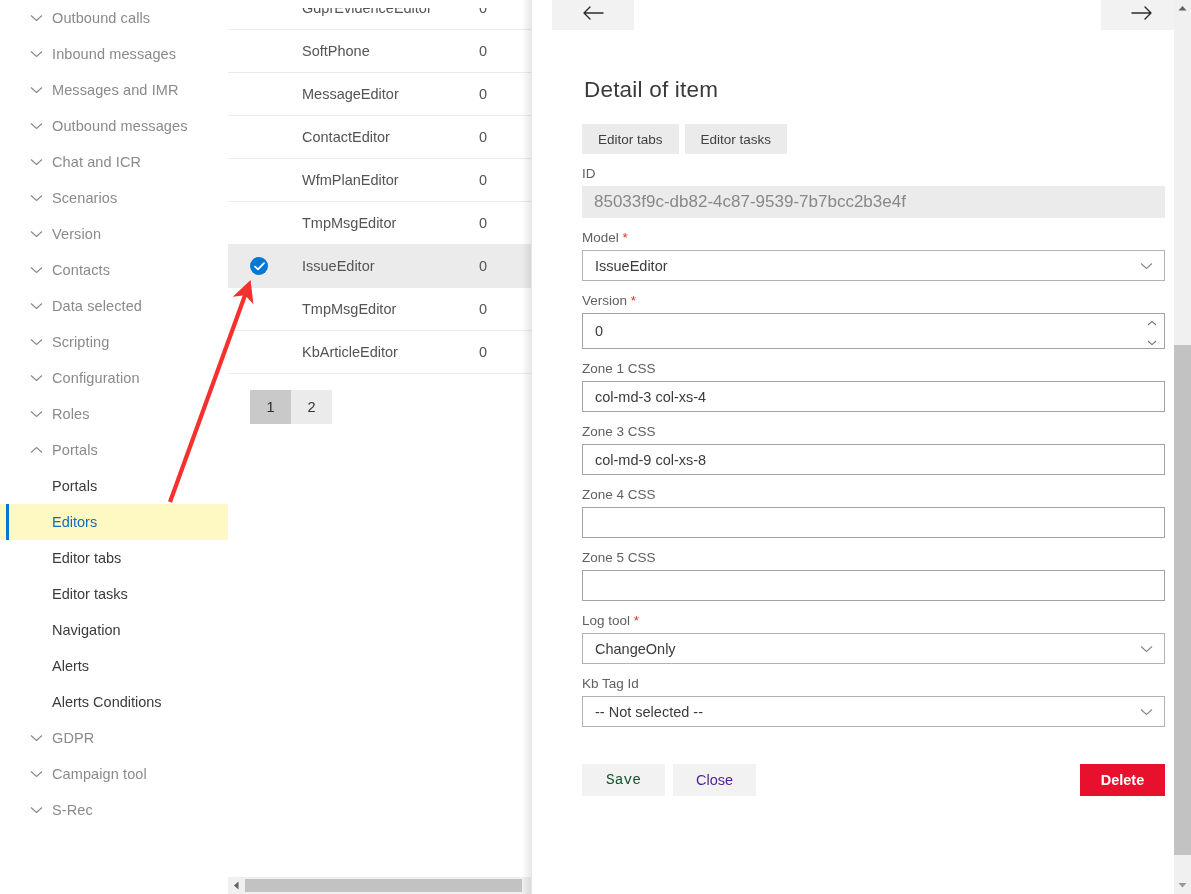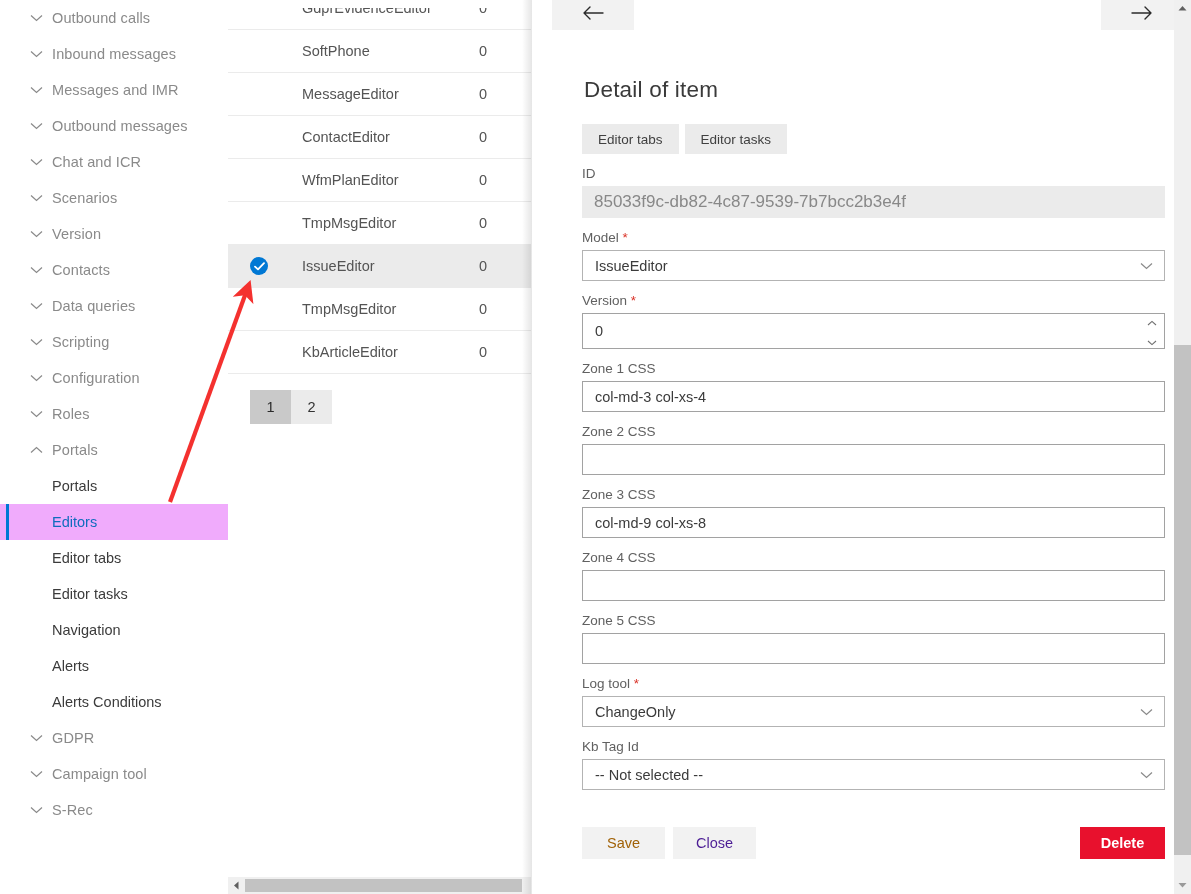--- a/index.html
+++ b/index.html
@@ -27,21 +27,21 @@
   }
   .chev svg { display: block; }
   .nav-group-label {
     font-size: 14.5px; color: #8a8a8a; letter-spacing: .1px; white-space: nowrap;
   }
   .nav-child {
     position: relative; height: 36px; display: flex; align-items: center;
     padding-left: 52px; cursor: pointer;
   }
   .nav-child-label { font-size: 14.5px; color: #3b3b3b; white-space: nowrap; }
-  .nav-child.active { background: #f0abfc; }
+  .nav-child.active { background: #fef9c3; }
   .nav-child.active .nav-child-label { color: #0f6cbd; }
   .nav-child.active::before {
     content: ""; position: absolute; left: 6px; top: 0; bottom: 0;
     width: 3px; background: #0078d4;
   }
 
   
   .listcol {
     position: absolute; left: 228px; top: 8px; width: 303px; height: 894px;
     background: #ffffff; overflow: hidden;
@@ -141,21 +141,21 @@
   .spin {
     position: absolute; right: 7px; top: 50%; transform: translateY(-50%);
     display: flex; flex-direction: column; gap: 4px; align-items: center;
   }
   .actions { display: flex; align-items: center; margin-top: 37px; }
   .btn {
     height: 32px; display: flex; align-items: center; justify-content: center;
     font-size: 14.5px; cursor: pointer; border: none;
     font-family: "Liberation Sans", sans-serif;
   }
-  .btn-save { width: 83px; background: #f2f2f2; color: #a16207; }
+  .btn-save { width: 83px; background: #f2f2f2; color: #14532d; font-family: Liberation Mono, monospace; }
   .btn-close { width: 83px; background: #f2f2f2; color: #4c1d95; margin-left: 8px; }
   .btn-delete {
     width: 85px; background: #e8112d; color: #ffffff; font-weight: 700;
     margin-left: auto;
   }
 
   
   .vscroll {
     position: absolute; right: 0; top: 0; width: 17px; height: 894px;
     background: #f0f0f0;
@@ -252,21 +252,21 @@
       </span>
       <span class="nav-group-label">Contacts</span>
     </div>
 
     <div class="nav-group">
       <span class="chev">
         <svg width="13" height="8" viewBox="0 0 13 8">
             <path d="M1 1.5 L6.5 6.5 L12 1.5" stroke="#8a8a8a" stroke-width="1.2" fill="none"></path>
           </svg>
       </span>
-      <span class="nav-group-label">Data queries</span>
+      <span class="nav-group-label">Data selected</span>
     </div>
 
     <div class="nav-group">
       <span class="chev">
         <svg width="13" height="8" viewBox="0 0 13 8">
             <path d="M1 1.5 L6.5 6.5 L12 1.5" stroke="#8a8a8a" stroke-width="1.2" fill="none"></path>
           </svg>
       </span>
       <span class="nav-group-label">Scripting</span>
     </div>
@@ -471,24 +471,20 @@
                 </svg></span>
           </span>
         </div>
       </div>
 
       <div class="field">
         <span class="field-label">Zone 1 CSS</span>
         <div class="input-box">col-md-3 col-xs-4</div>
       </div>
       <div class="field">
-        <span class="field-label">Zone 2 CSS</span>
-        <div class="input-box"></div>
-      </div>
-      <div class="field">
         <span class="field-label">Zone 3 CSS</span>
         <div class="input-box">col-md-9 col-xs-8</div>
       </div>
       <div class="field">
         <span class="field-label">Zone 4 CSS</span>
         <div class="input-box"></div>
       </div>
       <div class="field">
         <span class="field-label">Zone 5 CSS</span>
         <div class="input-box"></div>

